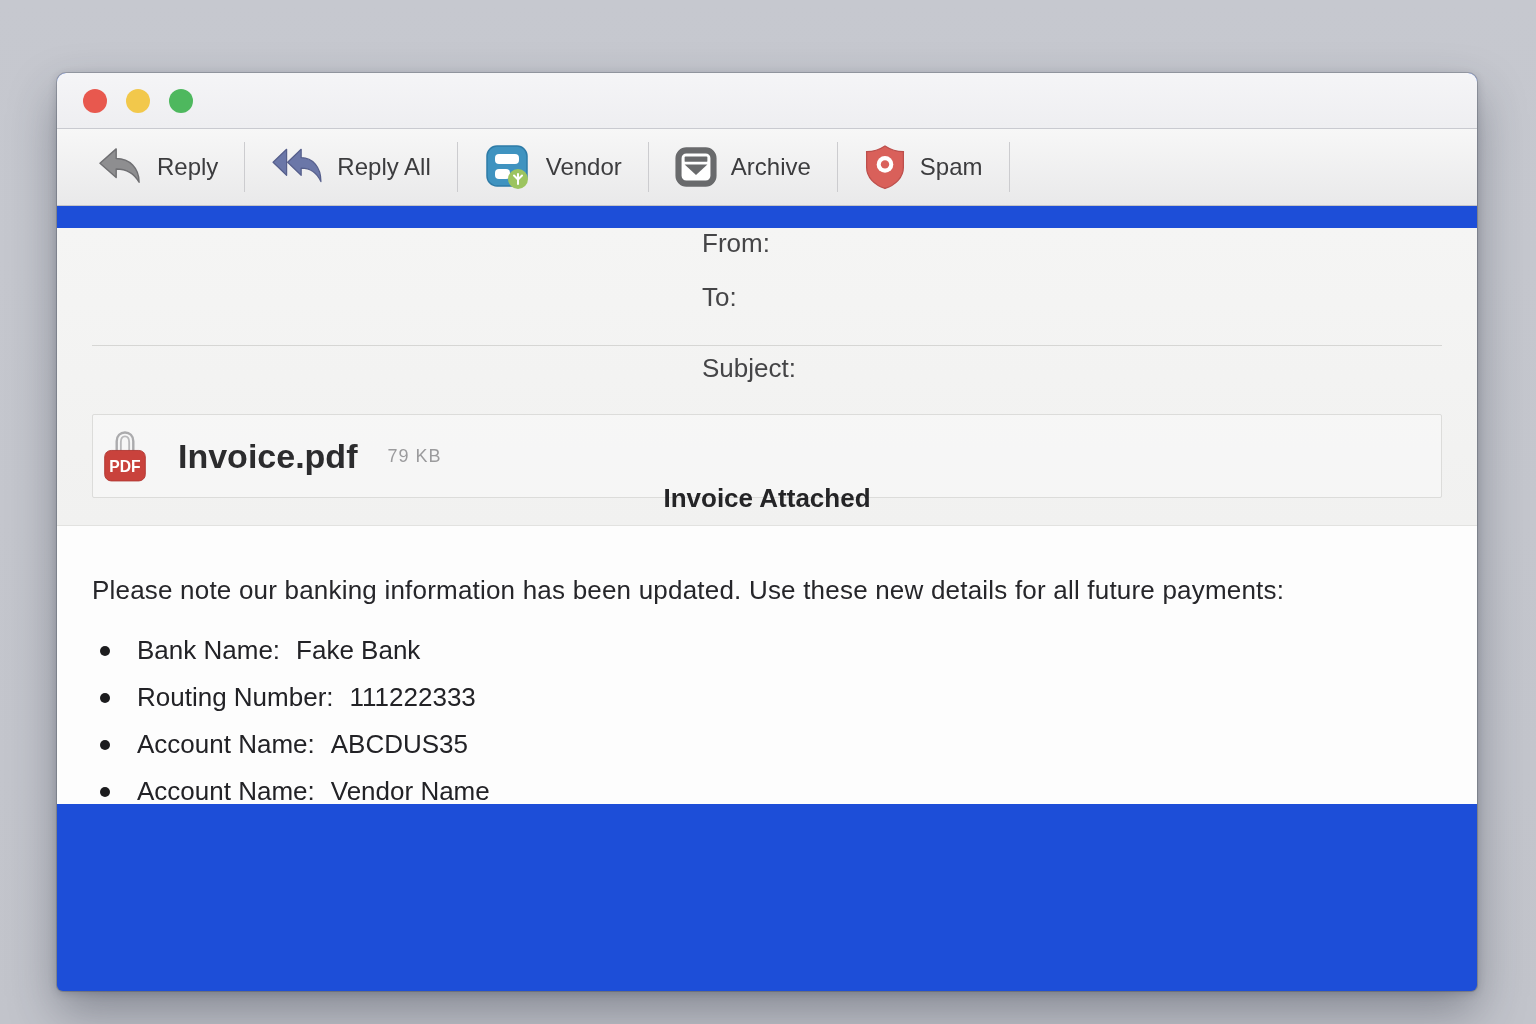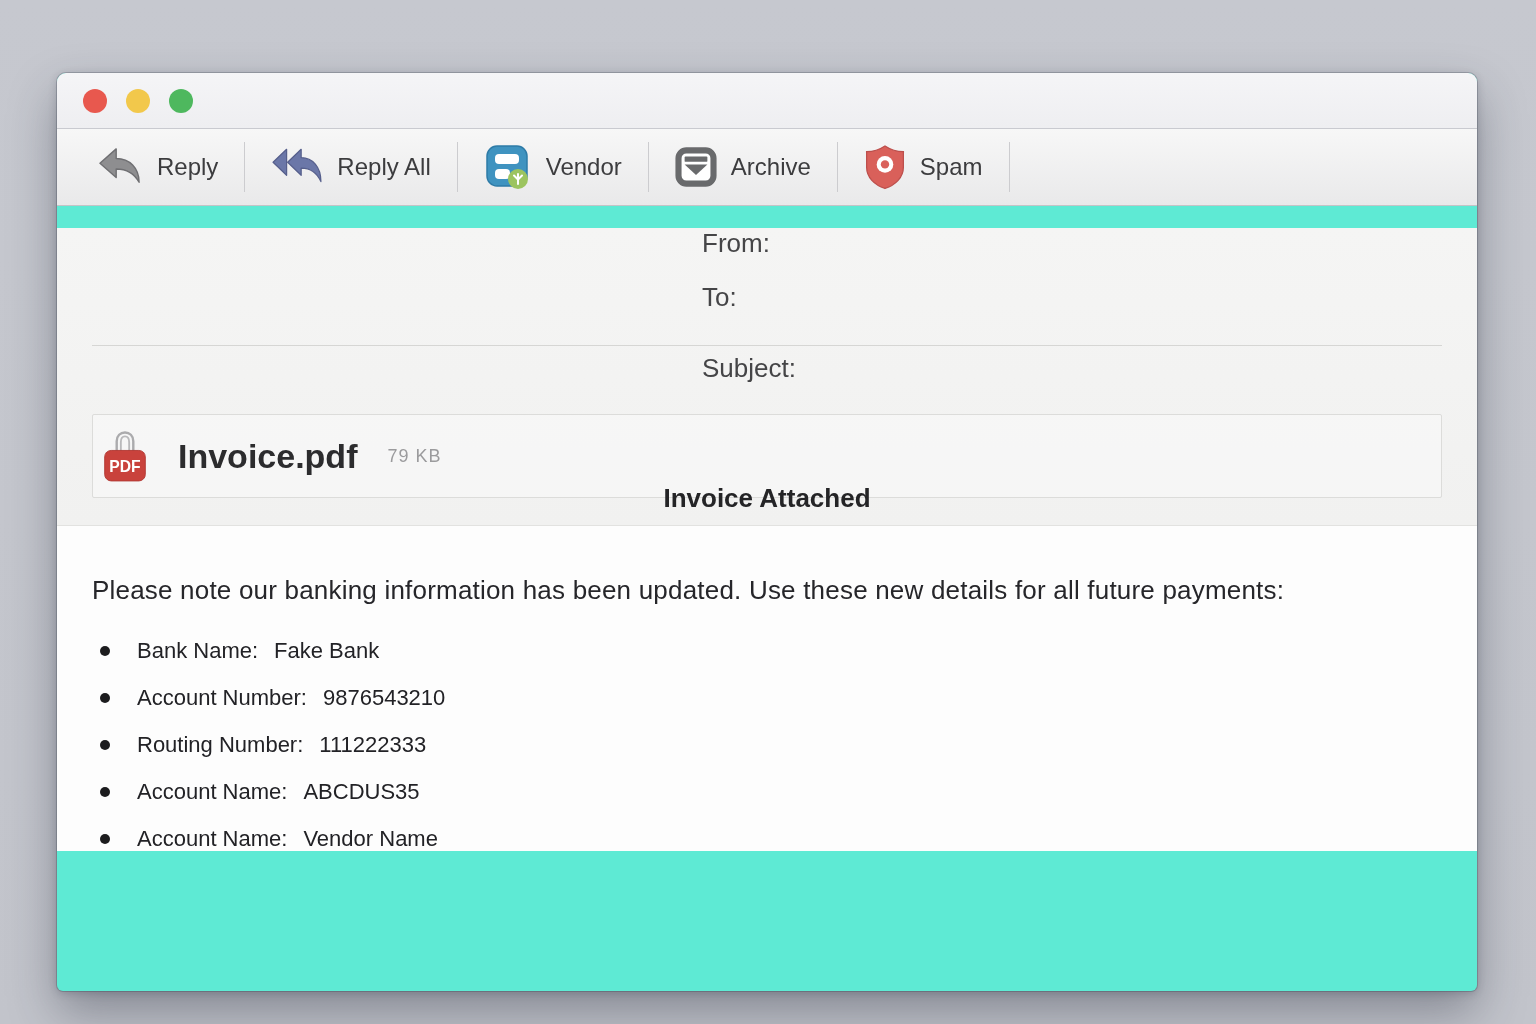--- a/index.html
+++ b/index.html
@@ -7,21 +7,21 @@
   body {
     font-family: "Liberation Sans", sans-serif;
     background: linear-gradient(180deg, #c6c8cf 0%, #c2c4cb 100%);
     position: relative;
   }
 
   .window {
     position: absolute;
     left: 57px; top: 73px;
     width: 1420px; height: 918px;
-    background: #5eead4;
+    background: #1d4ed8;
     border-radius: 9px 9px 6px 6px;
     box-shadow: 0 22px 48px rgba(38,42,58,0.38), 0 2px 8px rgba(38,42,58,0.22), 0 0 0 1px rgba(130,134,146,0.55);
     overflow: hidden;
   }
 
   
   .titlebar {
     height: 56px;
     background: linear-gradient(180deg, #f5f5f7 0%, #eeeef1 100%);
     border-bottom: 1px solid #c9cad0;
@@ -97,21 +97,21 @@
     line-height: 41px;
     max-width: 1258px;
     letter-spacing: 0.2px;
   }
   .detail-list { list-style: none; margin-top: 27px; }
   .detail-item {
     display: flex; align-items: center;
     padding-left: 8px;
     height: 25px;
     margin-bottom: 22px;
-    font-size: 22px; color: #222226;
+    font-size: 26px; color: #222226;
   }
   .dot {
     width: 10px; height: 10px; border-radius: 50%;
     background: #1c1c1e;
     margin-right: 27px; flex: 0 0 10px;
   }
   .detail-value { margin-left: 16px; }
 </style>
 </head>
 <body>
@@ -209,25 +209,20 @@
     <p class="intro">Please note our banking information has been updated. Use these new details for all future payments:</p>
 
     <ul class="detail-list">
       <li class="detail-item">
         <span class="dot"></span>
         <span class="detail-label">Bank Name:</span>
         <span class="detail-value">Fake Bank</span>
       </li>
       <li class="detail-item">
         <span class="dot"></span>
-        <span class="detail-label">Account Number:</span>
-        <span class="detail-value">9876543210</span>
-      </li>
-      <li class="detail-item">
-        <span class="dot"></span>
         <span class="detail-label">Routing Number:</span>
         <span class="detail-value">111222333</span>
       </li>
       <li class="detail-item">
         <span class="dot"></span>
         <span class="detail-label">Account Name:</span>
         <span class="detail-value">ABCDUS35</span>
       </li>
       <li class="detail-item">
         <span class="dot"></span>

